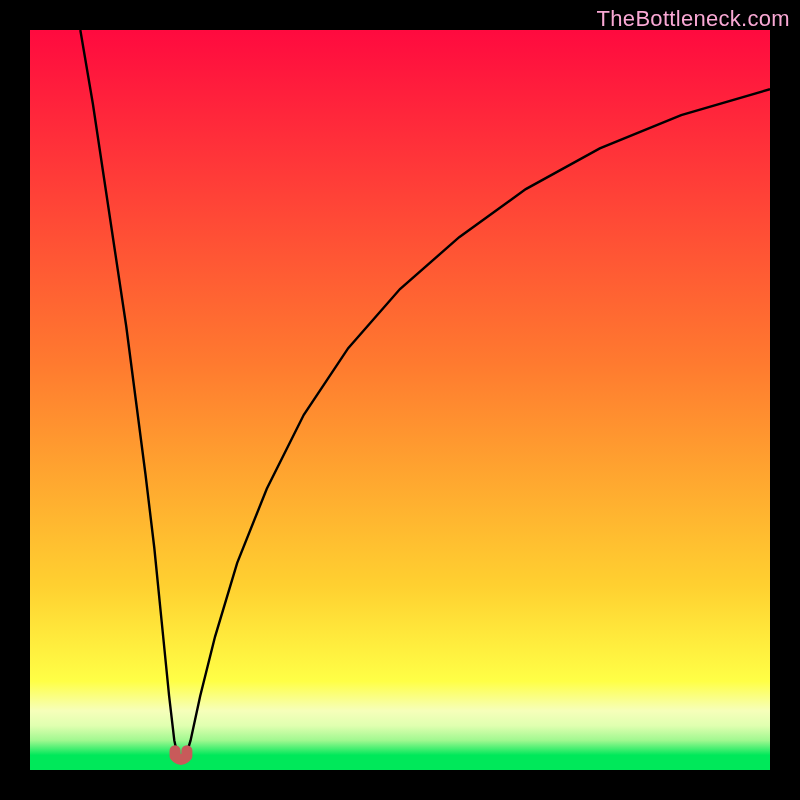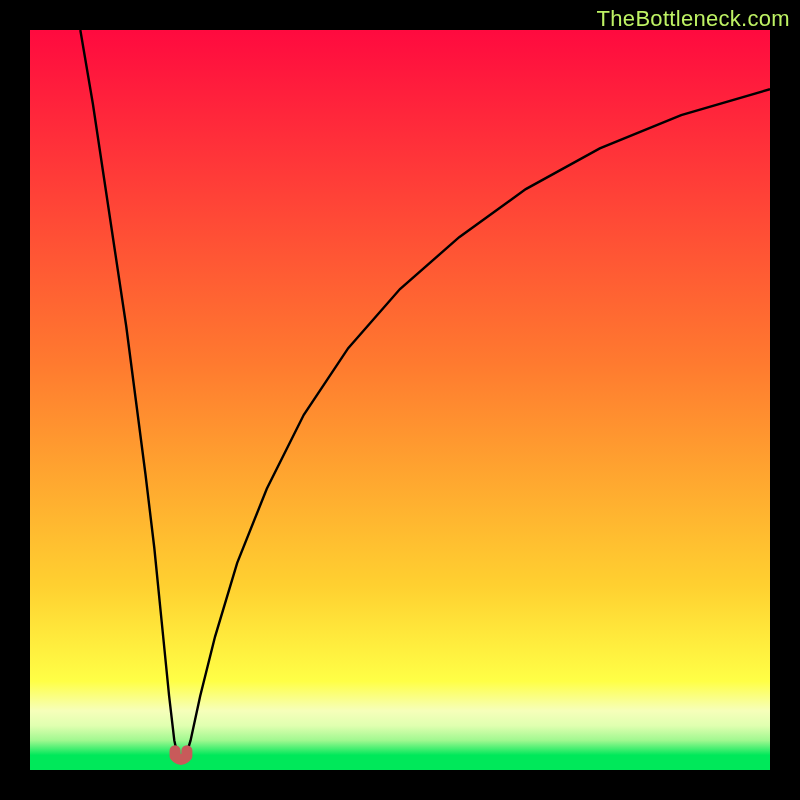--- a/index.html
+++ b/index.html
@@ -1,17 +1,17 @@
 <!DOCTYPE html>
 <html><head>
   <meta charset="utf-8">
   <style>
     * { margin: 0; padding: 0; box-sizing: border-box; }
     body { width: 800px; height: 800px; background: #000; overflow: hidden; position: relative; font-family: Arial, sans-serif; }
-    .watermark { position: absolute; top: 6px; right: 10px; color: #bef264; font-size: 22px; letter-spacing: 0.3px; z-index: 10; }
+    .watermark { position: absolute; top: 6px; right: 10px; color: #f9a8d4; font-size: 22px; letter-spacing: 0.3px; z-index: 10; }
     .chart-frame { position: absolute; top: 30px; left: 30px; width: 740px; height: 740px; background: #000; }
     .plot-area { position: absolute; top: 0; left: 0; width: 740px; height: 740px; }
   </style>
 </head>
 <body>
 
 <div class="watermark">TheBottleneck.com</div>
 
 <div class="chart-frame">
   <svg class="plot-area" viewBox="0 0 740 740" preserveAspectRatio="none">

